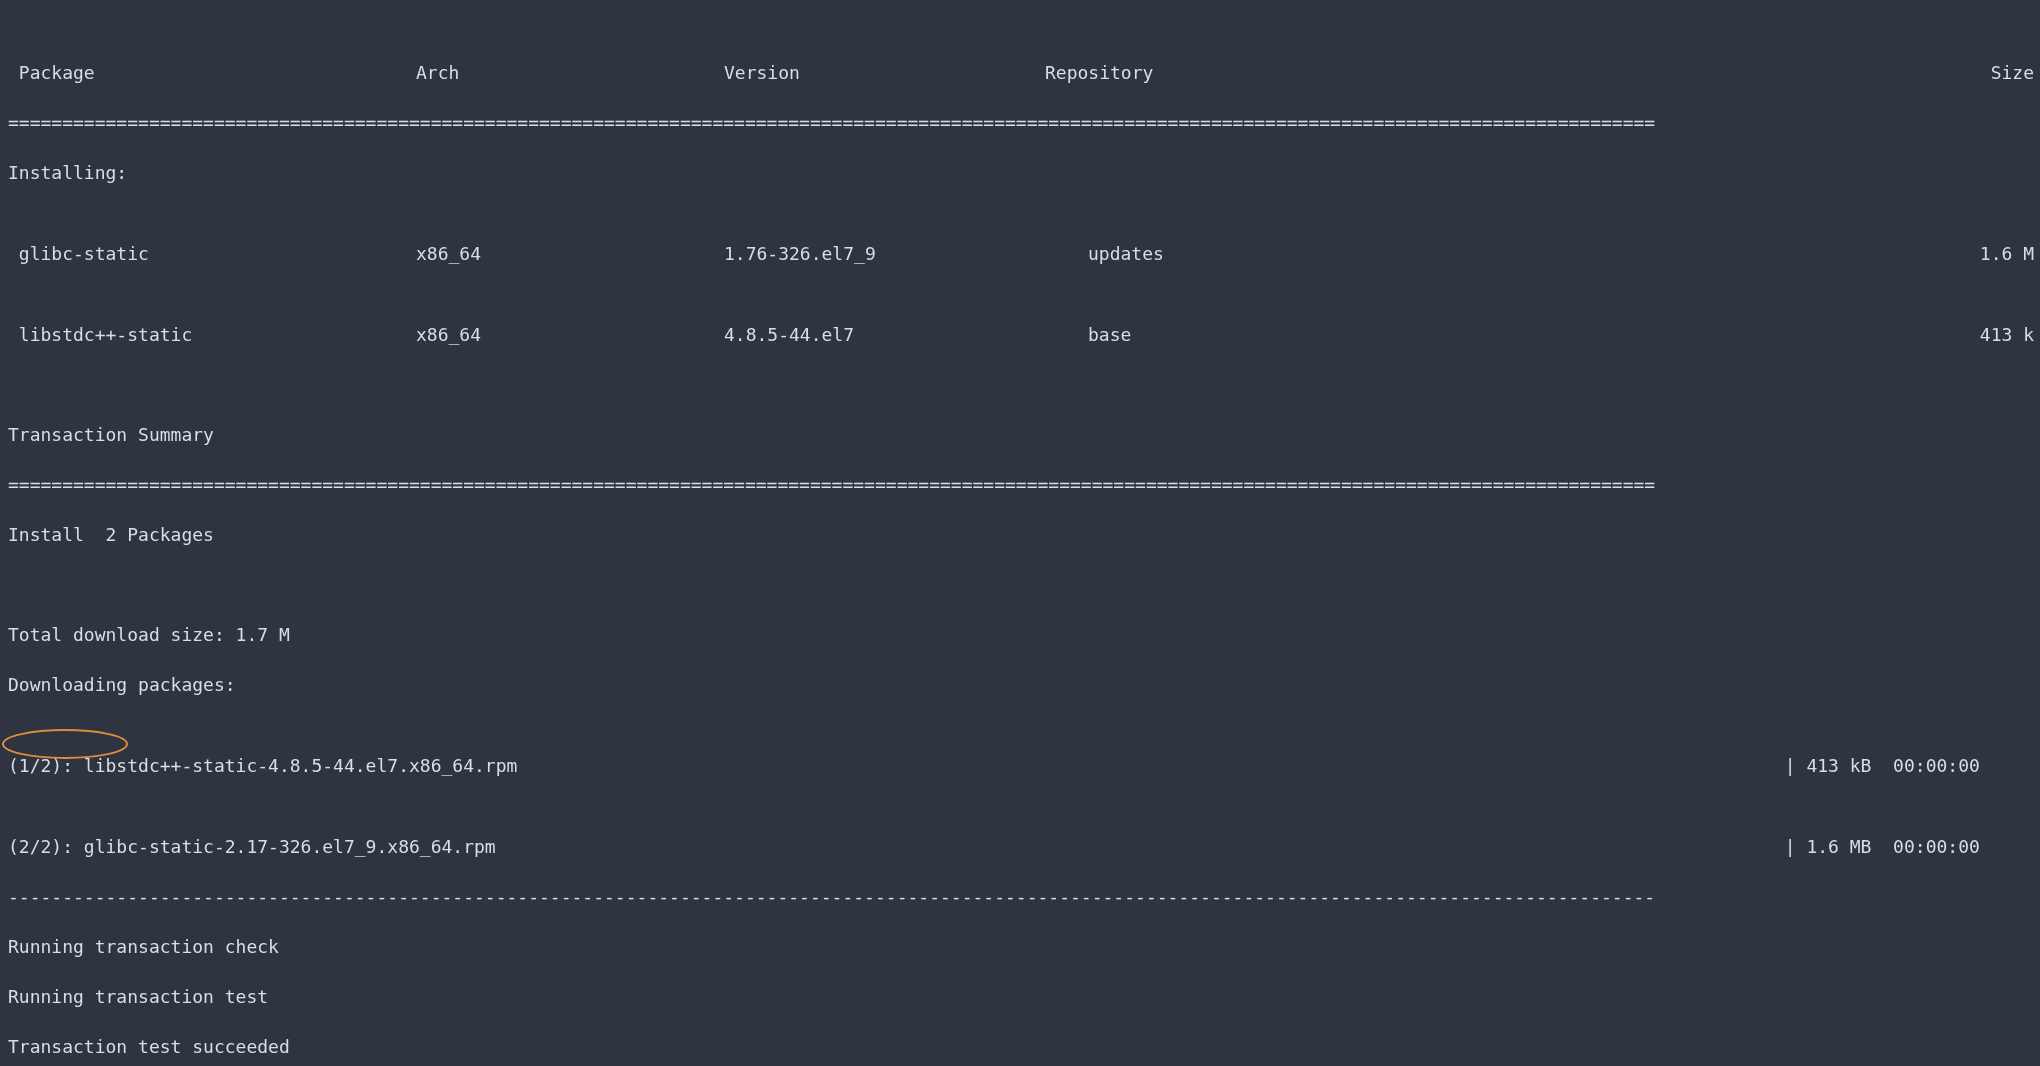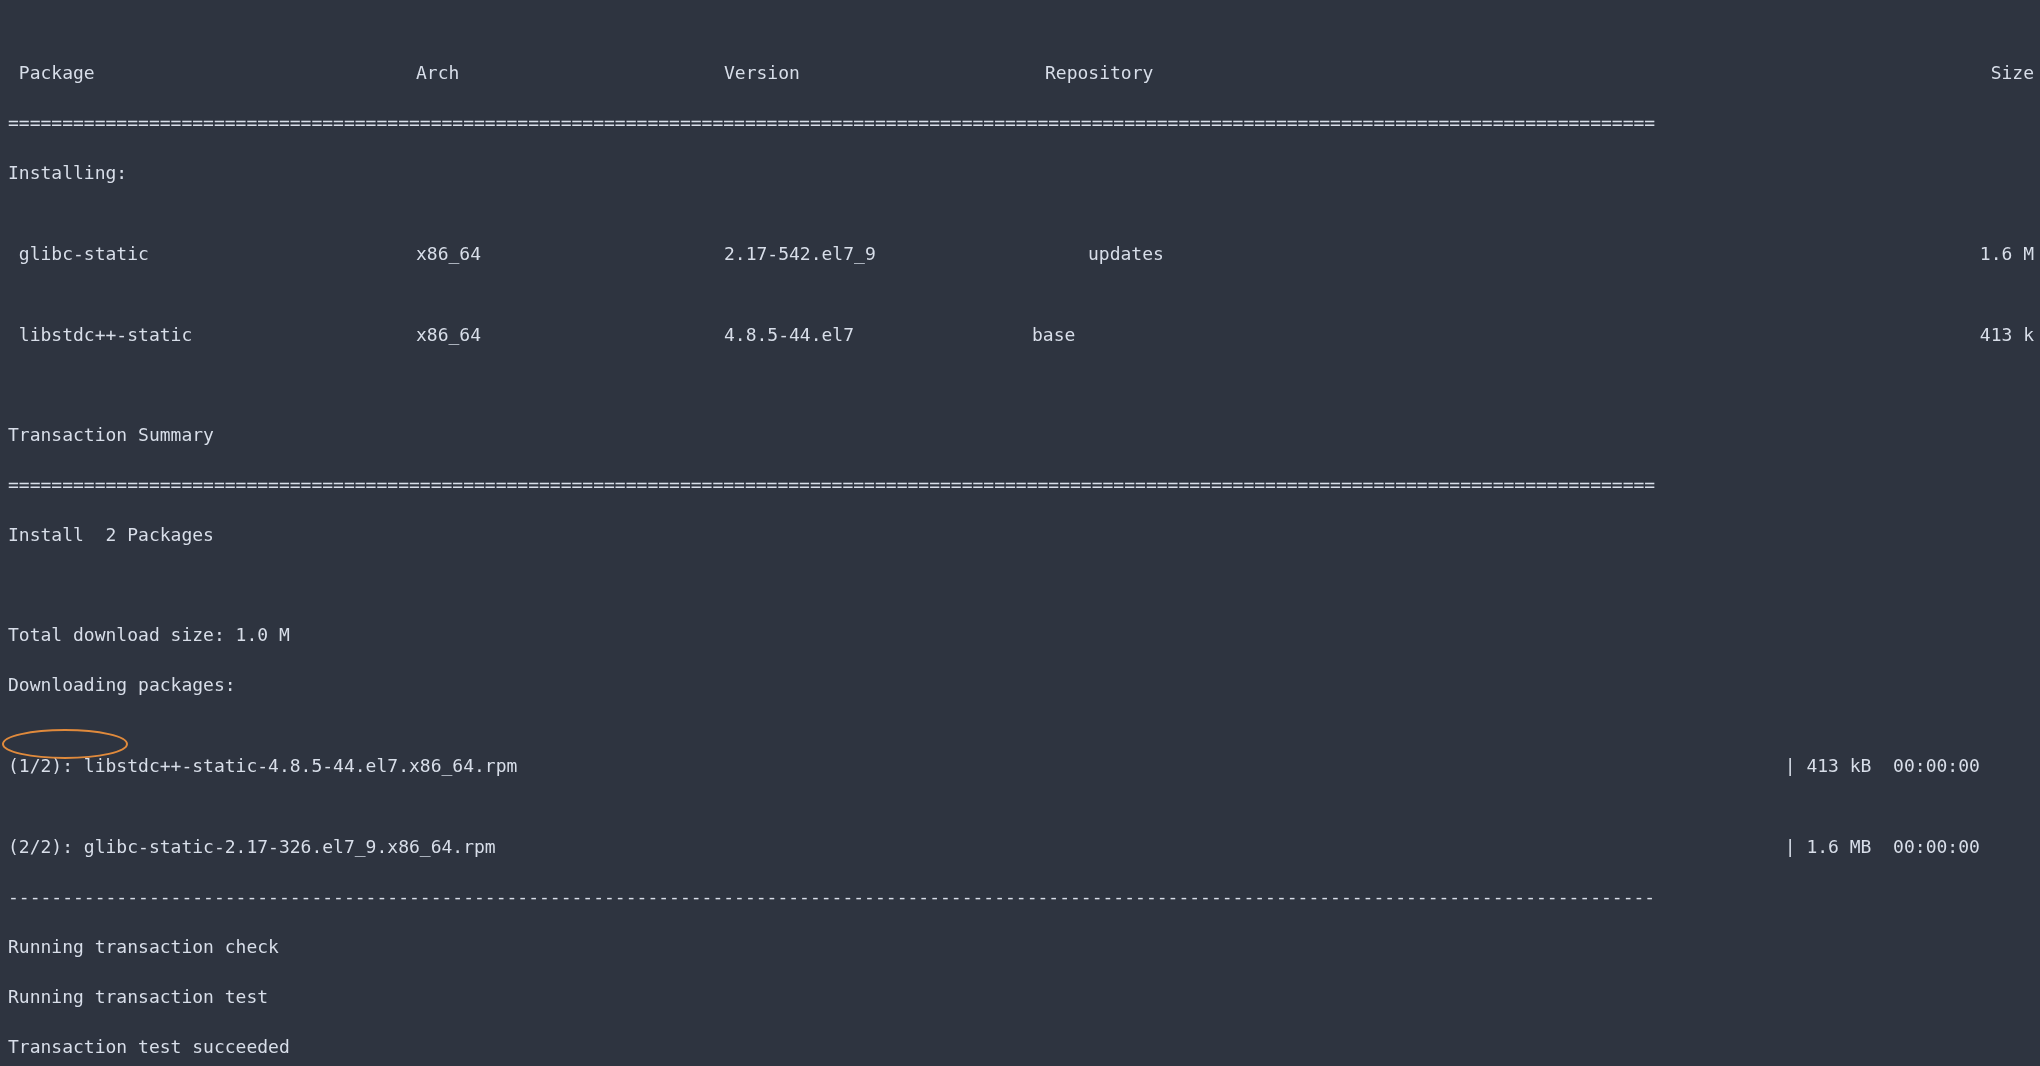--- a/index.html
+++ b/index.html
@@ -31,28 +31,28 @@
     pointer-events: none;
   }
 </style>
 </head>
 <body>
 
 <div class="term">
 <div class="row"><span> Package</span><span style="position:absolute;left:416px">Arch</span><span style="position:absolute;left:724px">Version</span><span style="position:absolute;left:1045px">Repository</span><span class="col-right">Size</span></div>
 <div>========================================================================================================================================================</div>
 <div>Installing:</div>
-<div class="row"><span> glibc-static</span><span style="position:absolute;left:416px">x86_64</span><span style="position:absolute;left:724px">2.17-542.el7_9</span><span style="position:absolute;left:1088px">updates</span><span class="col-right">1.6 M</span></div>
-<div class="row"><span> libstdc++-static</span><span style="position:absolute;left:416px">x86_64</span><span style="position:absolute;left:724px">4.8.5-44.el7</span><span style="position:absolute;left:1032px">base</span><span class="col-right">413 k</span></div>
+<div class="row"><span> glibc-static</span><span style="position:absolute;left:416px">x86_64</span><span style="position:absolute;left:724px">1.76-326.el7_9</span><span style="position:absolute;left:1088px">updates</span><span class="col-right">1.6 M</span></div>
+<div class="row"><span> libstdc++-static</span><span style="position:absolute;left:416px">x86_64</span><span style="position:absolute;left:724px">4.8.5-44.el7</span><span style="position:absolute;left:1088px">base</span><span class="col-right">413 k</span></div>
 <div> </div>
 <div>Transaction Summary</div>
 <div>========================================================================================================================================================</div>
 <div>Install  2 Packages</div>
 <div> </div>
-<div>Total download size: 1.0 M</div>
+<div>Total download size: 1.7 M</div>
 <div>Downloading packages:</div>
 <div class="row"><span class="col-left">(1/2): libstdc++-static-4.8.5-44.el7.x86_64.rpm</span><span class="col-right">| 413 kB  00:00:00     </span></div>
 <div class="row"><span class="col-left">(2/2): glibc-static-2.17-326.el7_9.x86_64.rpm</span><span class="col-right">| 1.6 MB  00:00:00     </span></div>
 <div>--------------------------------------------------------------------------------------------------------------------------------------------------------</div>
 <div>Running transaction check</div>
 <div>Running transaction test</div>
 <div>Transaction test succeeded</div>
 <div>Running transaction</div>
 
 

